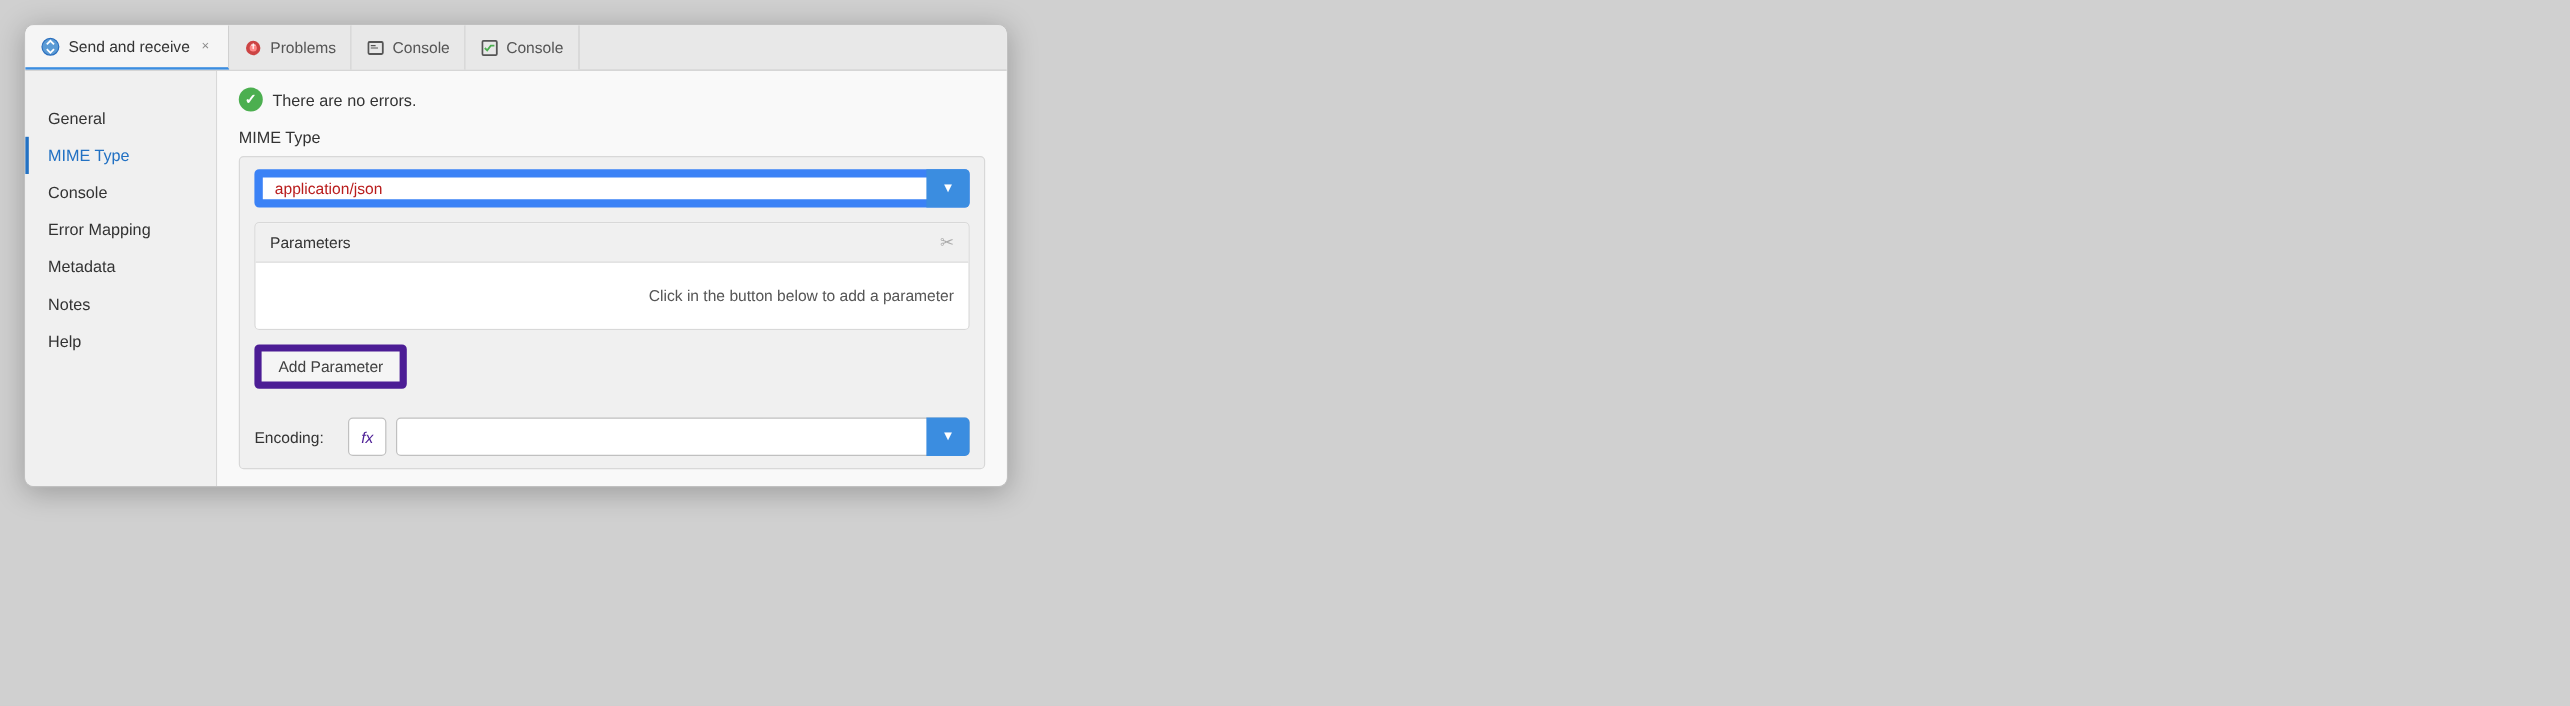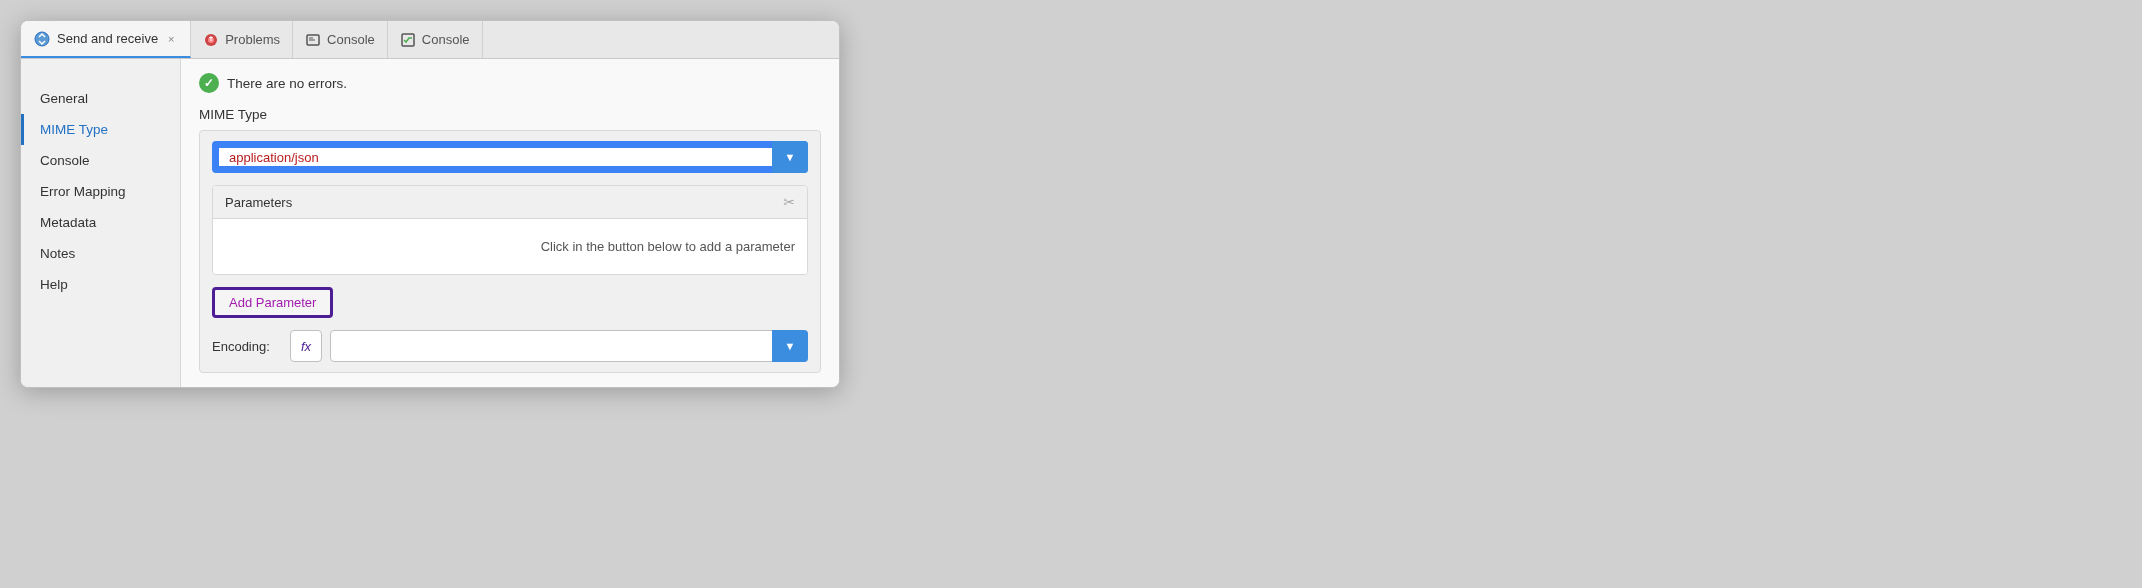--- a/index.html
+++ b/index.html
@@ -210,27 +210,27 @@
       color: #555;
       font-size: 13px;
       background: white;
     }
 
     
     .add-param-btn {
       display: inline-flex;
       align-items: center;
       padding: 5px 14px;
-      border: 3px solid #4c1d95;
+      border: 6px solid #4c1d95;
       border-radius: 4px;
       background: #f5f5f5;
       font-size: 13px;
       cursor: pointer;
-      color: #a21caf;
-      margin-bottom: 12px;
+      color: #404040;
+      margin-bottom: 24px;
     }
 
     
     .encoding-row {
       display: flex;
       align-items: center;
       gap: 8px;
     }
     .encoding-label {
       font-size: 13px;

